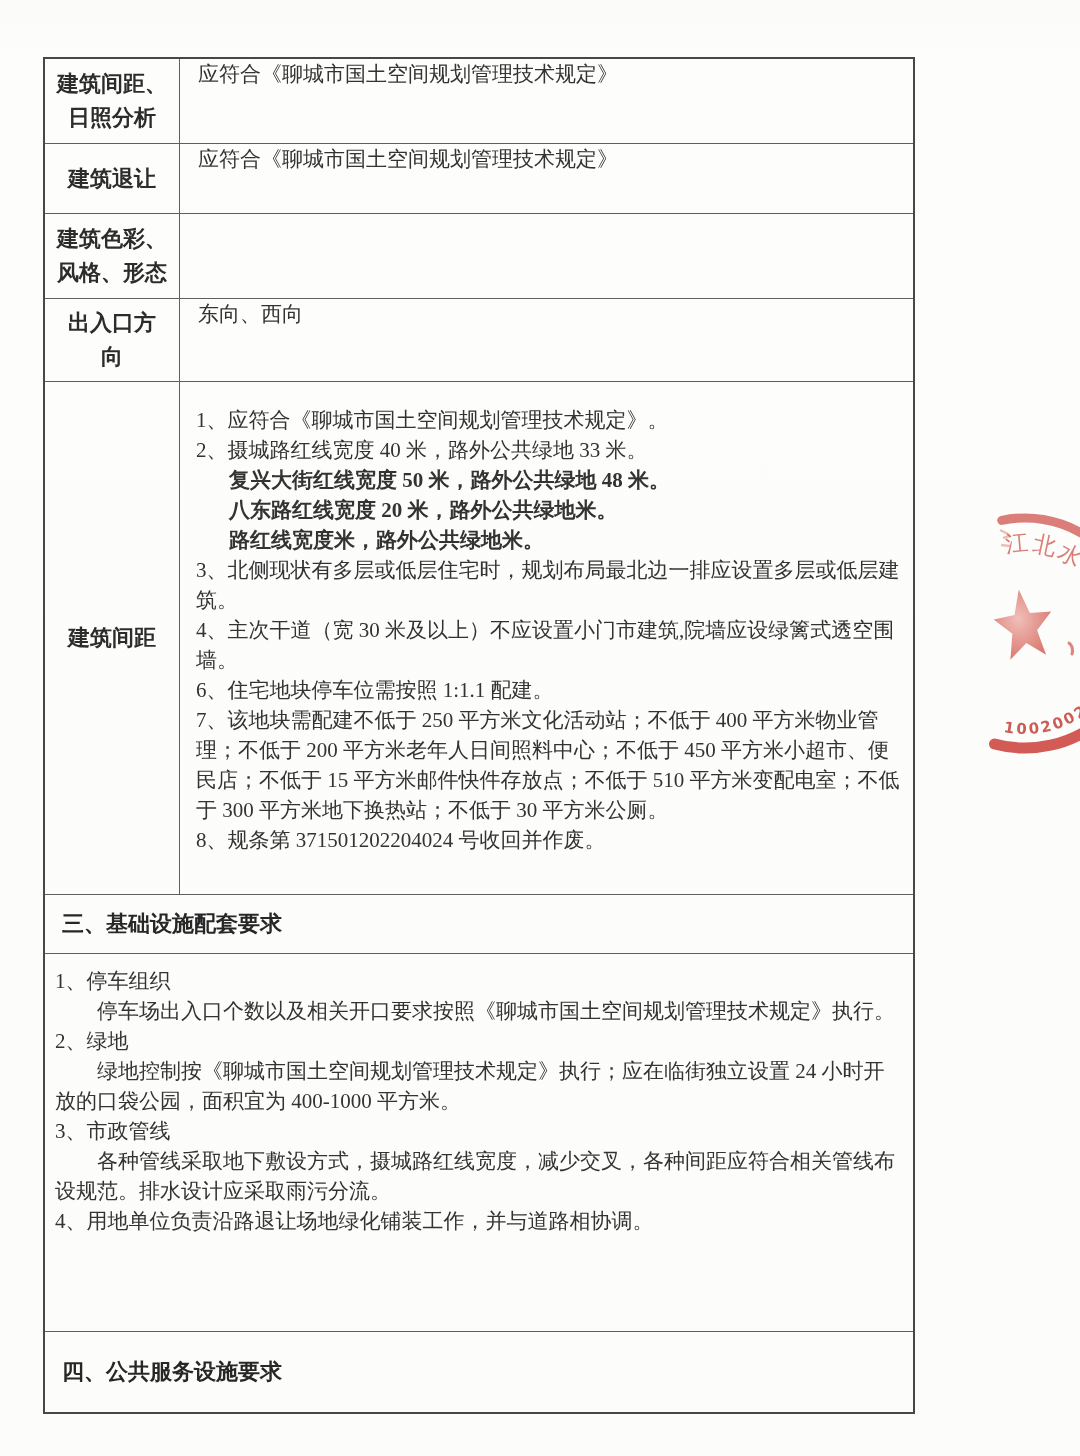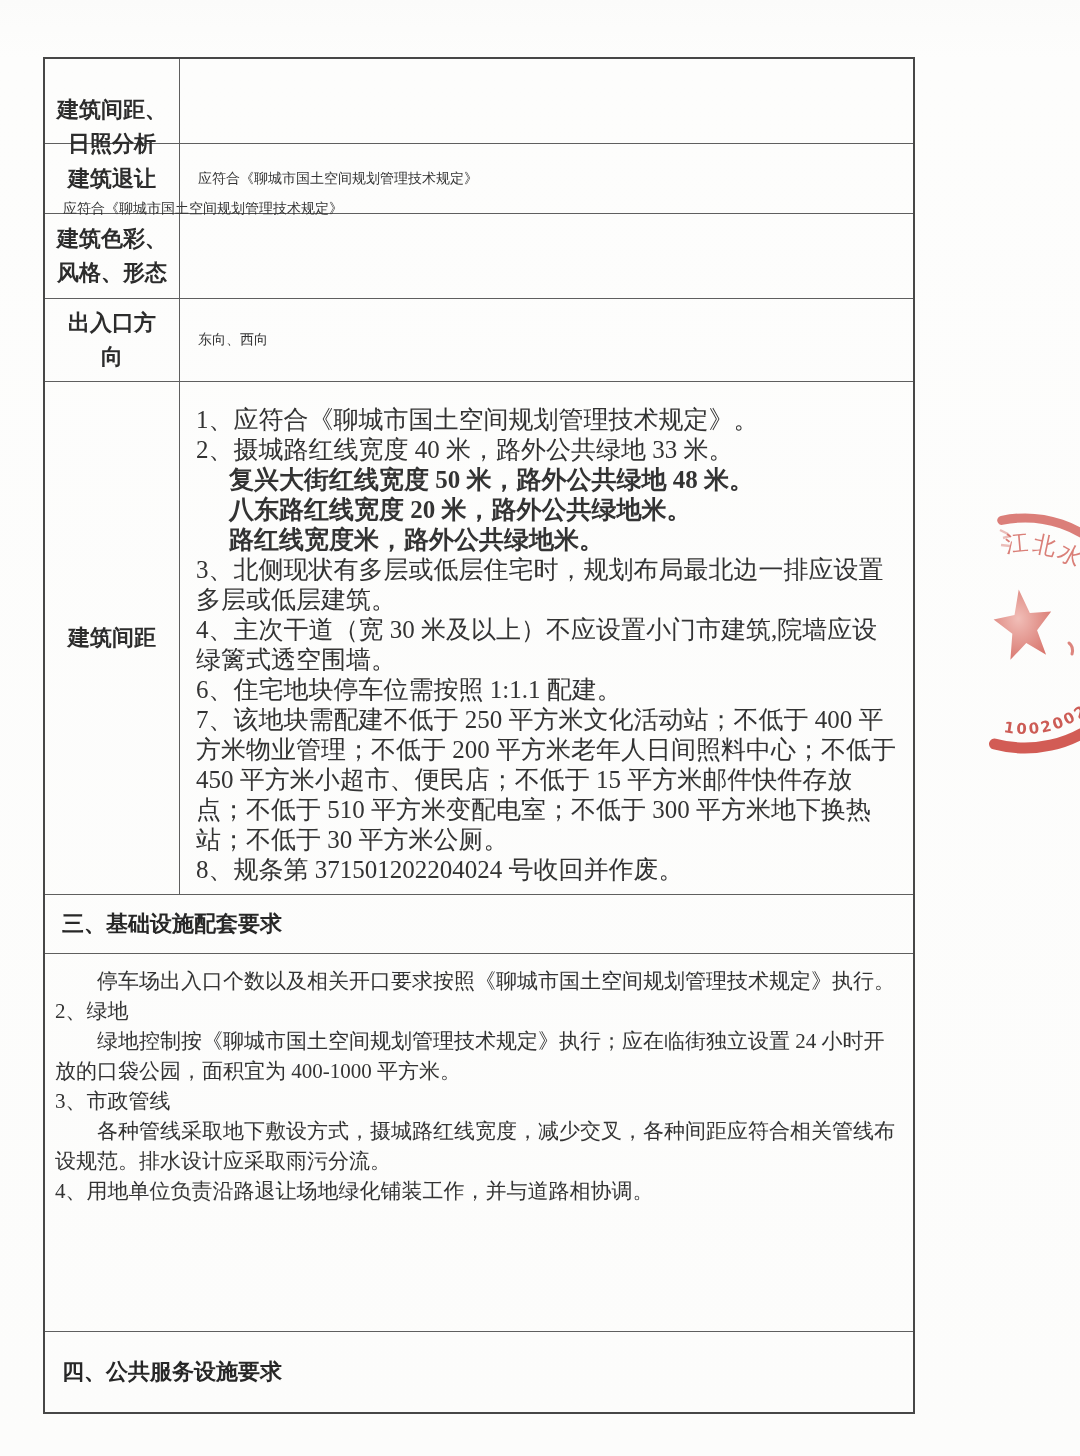--- a/index.html
+++ b/index.html
@@ -32,38 +32,38 @@
     display:flex;align-items:center;justify-content:center;
     text-align:center;
     font-weight:700;font-size:22px;line-height:34px;
     color:#2c2c2c;
     white-space:pre-line;
     box-sizing:border-box;
     padding:0 10px;
   }
   .kv-value{
     flex:1;
-    display:flex;align-items:center;
+    display:flex;align-items:flex-start;
     padding-left:18px;padding-right:11px;
-    font-size:14px;color:#333;
+    font-size:21px;color:#333;
     box-sizing:border-box;
   }
   .kv-value p{margin:0;line-height:30px;}
-  .r1{height:85px;flex-direction:column;}
+  .r1{height:85px;}
   .r2{height:70px;}
   .r3{height:85px;}
   .r4{height:83px;}
   .r5{height:513px;}
   .r6{height:59px;}
   .r7{height:378px;}
   .r8{height:80px;}
   .planning-content{
     flex:1;
     padding:23px 12px 0 16px;
-    font-size:25px;color:#333;
+    font-size:21px;color:#333;
     box-sizing:border-box;
   }
   .planning-content p{margin:0;line-height:30px;}
   .ind-road{padding-left:33px;font-weight:bold;}
   .section-cell{
     flex:1;
     display:flex;align-items:center;
     padding-left:17px;
     font-weight:700;font-size:22px;color:#272727;
     box-sizing:border-box;
@@ -134,20 +134,21 @@
         <p>8、规条第 371501202204024 号收回并作废。</p>
       </div>
     </div>
 
     <div class="row r6">
       <div class="section-cell">三、基础设施配套要求</div>
     </div>
 
     <div class="row r7">
       <div class="text-cell">
+        <p>1、停车组织</p>
         <p class="ind-first">停车场出入口个数以及相关开口要求按照《聊城市国土空间规划管理技术规定》执行。</p>
         <p>2、绿地</p>
         <p class="ind-first">绿地控制按《聊城市国土空间规划管理技术规定》执行；应在临街独立设置 24 小时开放的口袋公园，面积宜为 400-1000 平方米。</p>
         <p>3、市政管线</p>
         <p class="ind-first">各种管线采取地下敷设方式，摄城路红线宽度，减少交叉，各种间距应符合相关管线布设规范。排水设计应采取雨污分流。</p>
         <p>4、用地单位负责沿路退让场地绿化铺装工作，并与道路相协调。</p>
       </div>
     </div>
 
     <div class="row r8">

